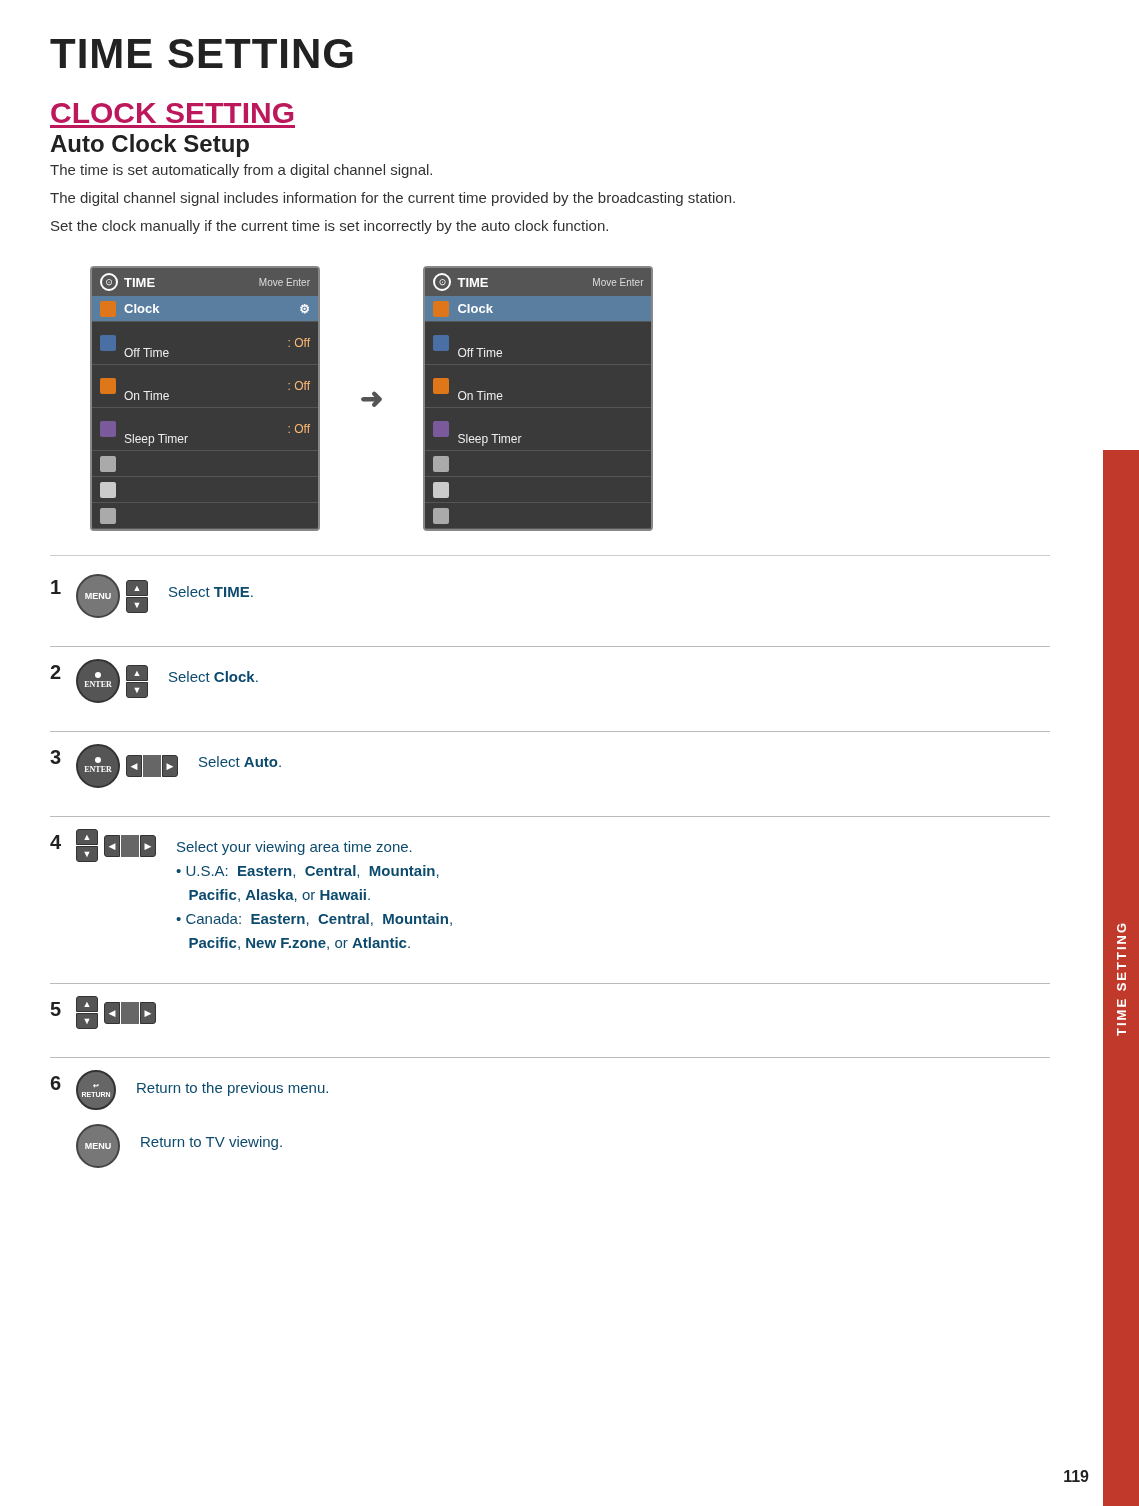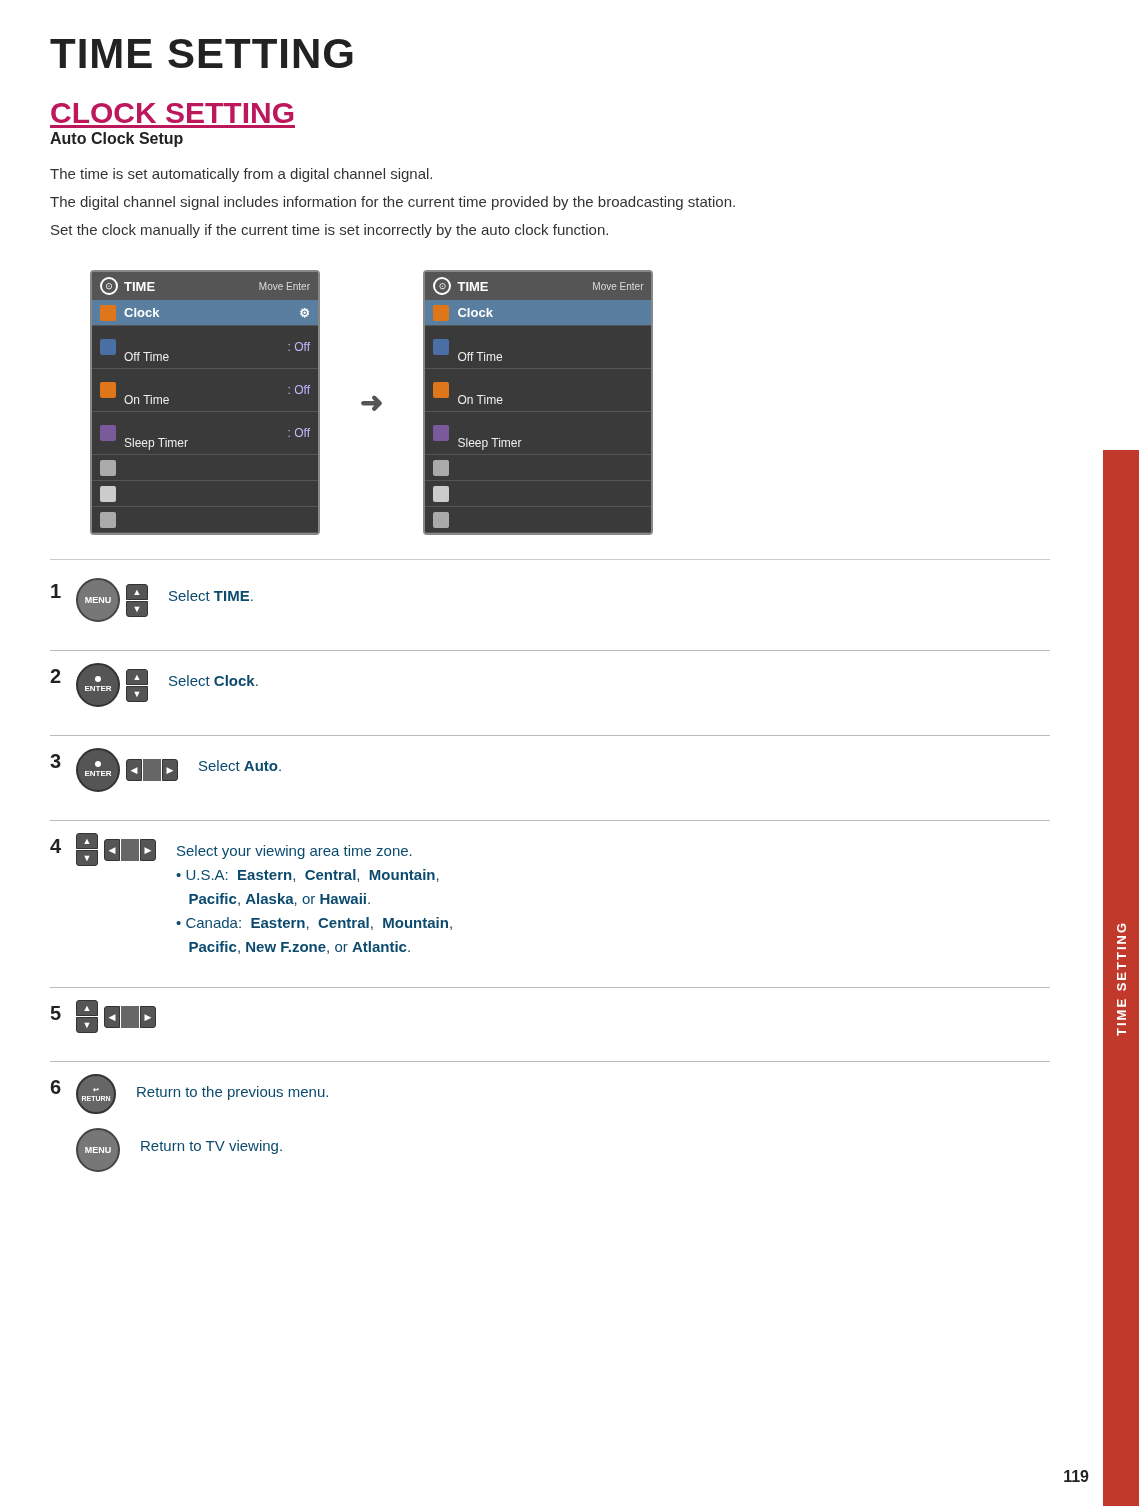--- a/index.html
+++ b/index.html
@@ -28,24 +28,23 @@
     }
 
     .section-title {
       font-size: 30px;
       font-weight: 800;
       color: #be185d;
       text-decoration: underline;
     }
 
     .sub-title {
-      font-size: 16px;
+      font-size: 24px;
       font-weight: 700;
       color: #222;
-      margin-bottom: 14px;
     }
 
     .body-text {
       font-size: 15px;
       color: #333;
       line-height: 1.6;
       margin-bottom: 4px;
     }
 
     
@@ -143,21 +142,21 @@
     .time-panel-row .row-icon.gray2 { background: #aaa; }
 
     .time-panel-row .row-label {
       flex: 1;
       font-size: 12px;
       margin-top: 20px;
     }
 
     .time-panel-row .row-value {
       font-size: 12px;
-      color: #c4b5fd;
+      color: #fdba74;
     }
 
     .time-panel-row.clock-row {
       background: #5a7ea0;
       font-weight: bold;
       color: #fff;
     }
 
     .clock-row-label { flex: 1; font-size: 13px; font-weight: bold; }
 
@@ -250,20 +249,21 @@
       background: #555;
       border: 2px solid #333;
       display: flex;
       flex-direction: column;
       align-items: center;
       justify-content: center;
       color: #fff;
       font-size: 8px;
       font-weight: bold;
       line-height: 1.2;
+      font-family: Liberation Serif, serif;
     }
     .enter-circle .enter-dot {
       width: 6px;
       height: 6px;
       background: #fff;
       border-radius: 50%;
       margin-bottom: 2px;
     }
 
     .menu-circle {

